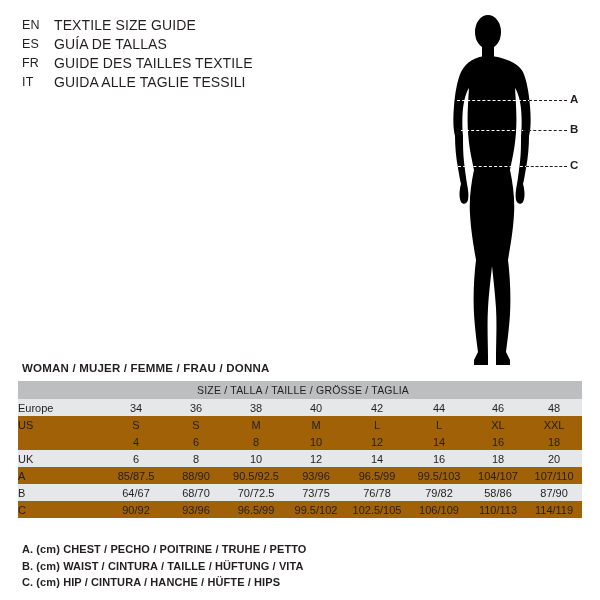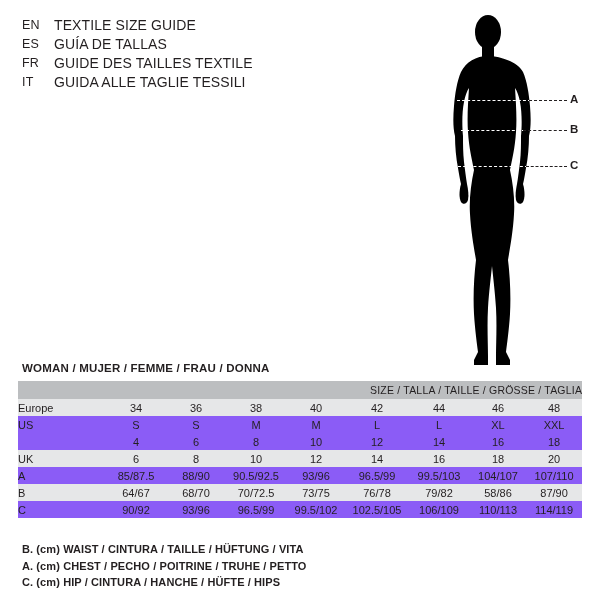--- a/index.html
+++ b/index.html
@@ -97,34 +97,34 @@
     font-size: 11px;
   }
   table.size-table td {
     height: 17px;
     padding: 0;
     text-align: center;
     color: #231f20;
   }
   table.size-table tr.head td {
     background: #bcbec0;
-    text-align: right;
+    text-align: center;
     padding-left: 6px;
     font-size: 10.5px;
     letter-spacing: 0.2px;
     height: 18px;
   }
   table.size-table td.rowlabel {
     text-align: left;
   }
   tr.shade td {
     background: #e6e7e8;
   }
   tr.plain td {
-    background: #8b5cf6;
+    background: #a16207;
   }
 
   
   .notes {
     position: absolute;
     top: 541px;
     left: 22px;
     width: 540px;
   }
   .note {
@@ -321,18 +321,18 @@
           <td>102.5/105</td>
           <td>106/109</td>
           <td>110/113</td>
           <td>114/119</td>
         </tr>
       </tbody>
     </table>
   </div>
 
   <div class="notes">
+    <div class="note">A. (cm) CHEST / PECHO / POITRINE / TRUHE / PETTO</div>
     <div class="note">B. (cm) WAIST / CINTURA / TAILLE / HÜFTUNG / VITA</div>
-    <div class="note">A. (cm) CHEST / PECHO / POITRINE / TRUHE / PETTO</div>
     <div class="note">C. (cm) HIP / CINTURA / HANCHE / HÜFTE / HIPS</div>
   </div>
 
 </div>
 
 </body></html>

